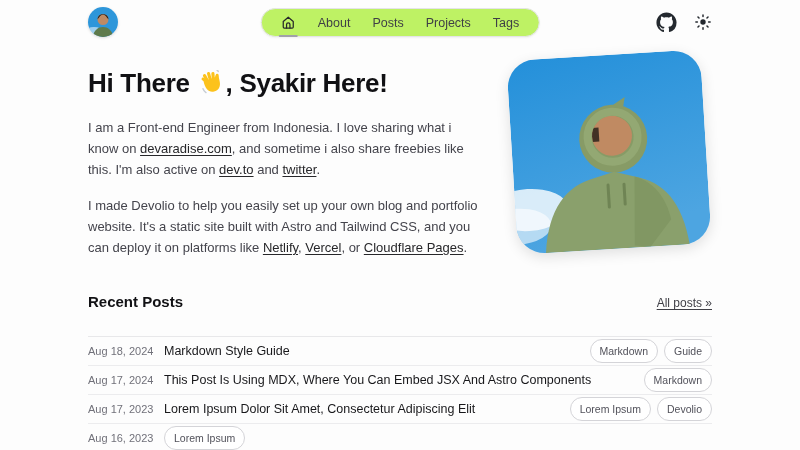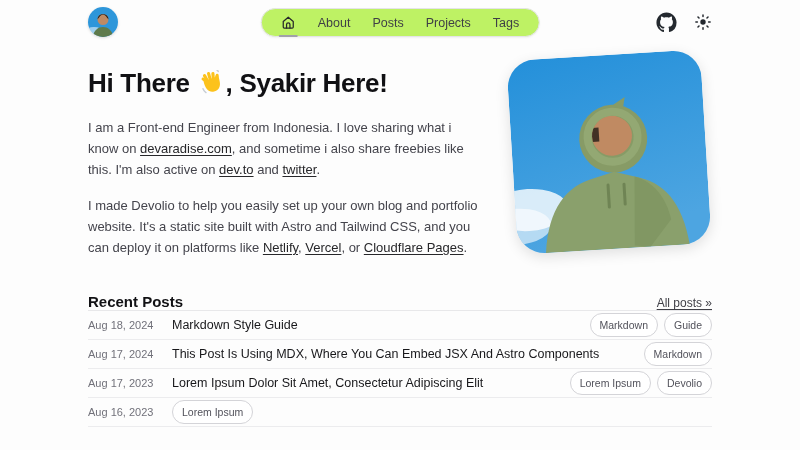--- a/index.html
+++ b/index.html
@@ -52,28 +52,28 @@
     width:194px; height:194px; border-radius:28px; overflow:hidden;
     transform:rotate(-3.5deg);
     box-shadow:0 4px 14px rgba(0,0,0,.12);
   }
   .photo svg { display:block; }
 
   
   .recent { margin-top:20px; }
   .recent-header {
     display:flex; justify-content:space-between; align-items:baseline;
-    padding-bottom:0; border-bottom:1px solid #e8e8ea;
+    padding-bottom:26px; border-bottom:1px solid #e8e8ea;
   }
   .recent-title { margin:0; font-size:15px; font-weight:700; color:#111114; }
   .all-posts { font-size:12px; color:#3f3f46; text-decoration:underline; text-underline-offset:2px; }
 
   .post-list { list-style:none; margin:0; padding:0; }
   .post-row {
-    display:flex; align-items:center; height:29px; gap:18px;
+    display:flex; align-items:center; height:29px; gap:10px;
     border-bottom:1px solid #ececee;
   }
   .post-date { flex:none; width:66px; font-size:11px; color:#71717a; white-space:nowrap; }
   .post-title {
     flex:1; min-width:0; font-size:12.5px; color:#18181b; text-decoration:none;
     white-space:nowrap; overflow:hidden; text-overflow:ellipsis;
   }
   .post-tags { flex:none; display:flex; gap:6px; }
   .tag {
     font-size:10.5px; color:#52525b; text-decoration:none; background:#fff;

